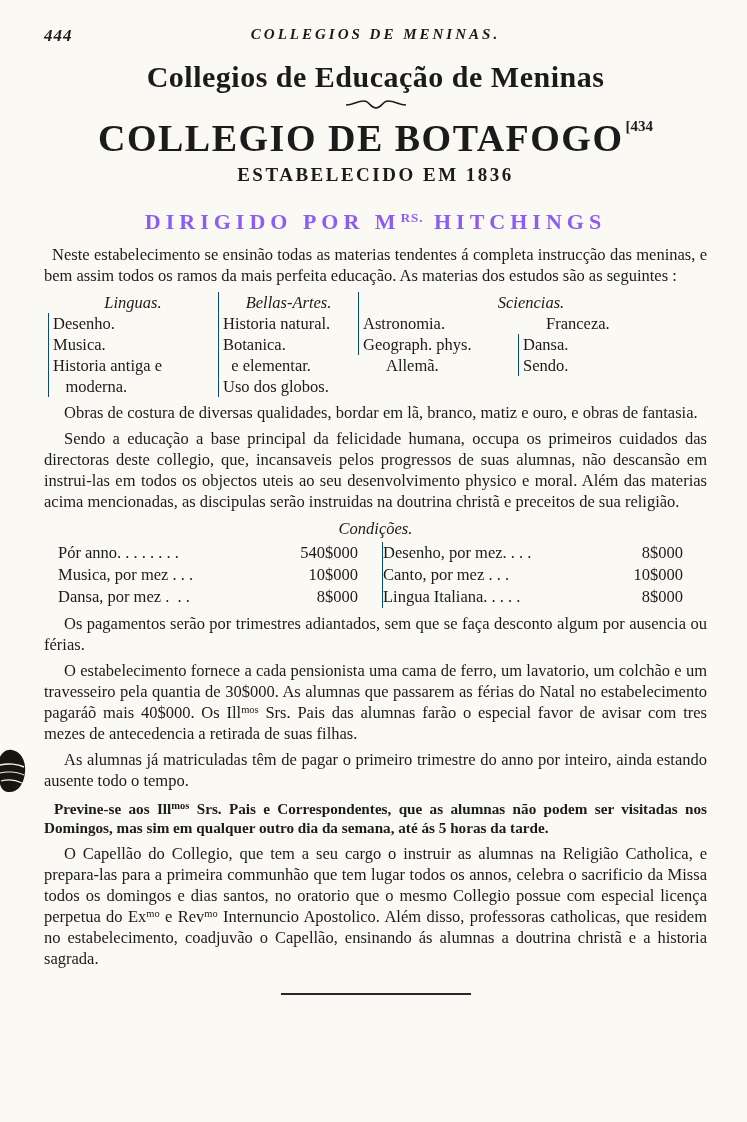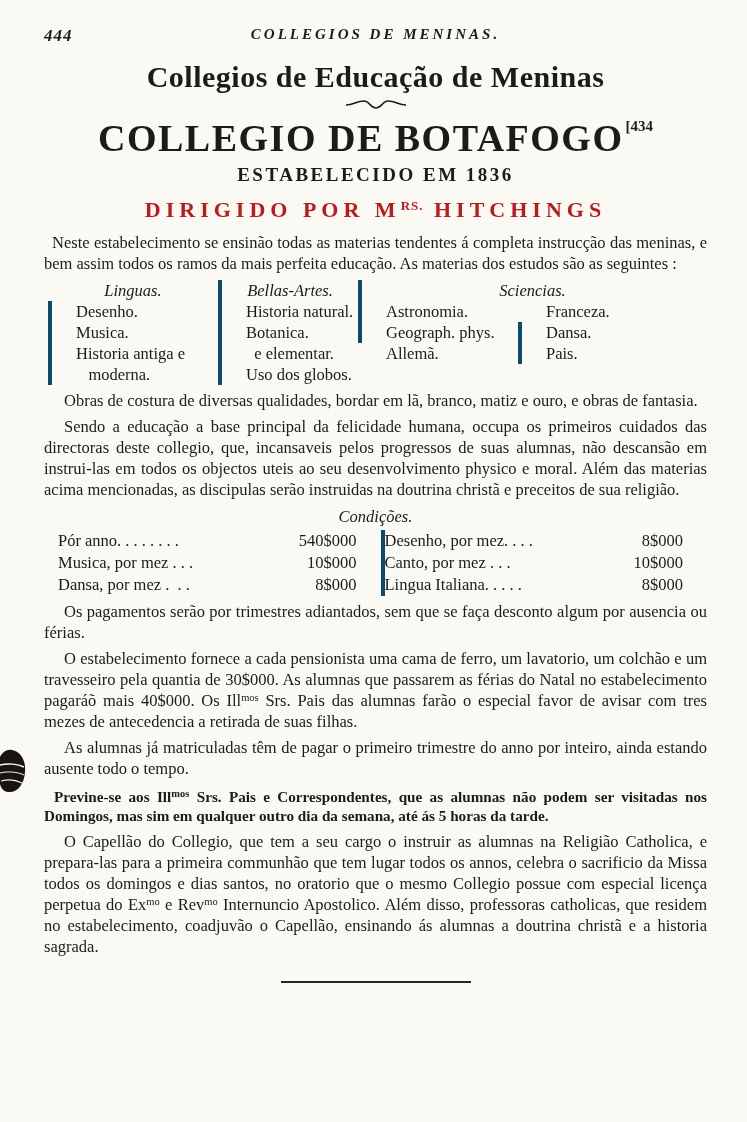--- a/index.html
+++ b/index.html
@@ -31,42 +31,42 @@
     font-size:38px; font-weight:bold; letter-spacing:1.5px; line-height:1.05;
     white-space:nowrap;
   }
   .college-ref { font-size:15px; font-weight:600; vertical-align:20px; letter-spacing:0; margin-left:2px; }
 
   .established {
     margin-top:5px; text-align:center;
     font-size:19px; font-weight:bold; letter-spacing:2.5px;
   }
   .directed {
-    margin-top:11px; text-align:center;
-    font-size:22px; font-weight:bold; letter-spacing:5px; color:#b91c1c;
+    margin-top:23px; text-align:center;
+    font-size:22px; font-weight:bold; letter-spacing:5px; color:#8b5cf6;
   }
   .sup-caps { font-size:13px; vertical-align:7px; letter-spacing:1px; }
   .sup { font-size:10.5px; vertical-align:5px; line-height:0; }
 
   .para {
     font-size:16.5px; line-height:21px; text-align:justify;
     margin-top:5px; text-indent:20px;
   }
   .para.intro { text-indent:8px; margin-top:9px; }
 
   .curriculum {
     display:grid;
     grid-template-columns:170px 140px 160px 185px;
     margin:6px 0 2px 4px;
     font-size:16.5px; line-height:21px;
   }
   .c-head { font-style:italic; text-align:center; }
   .c-head.c34 { grid-column:3 / 5; }
-  .bl { border-left:4px solid #0c4a6e; }
-  .cell { padding-left:24px; }
+  .bl { border-left:1px solid #0c4a6e; }
+  .cell { padding-left:4px; }
   .cell.c1 { padding-left:28px; }
 
   .cond-title { margin-top:7px; text-align:center; font-style:italic; font-size:16.5px; }
 
   .prices { display:flex; margin-top:3px; font-size:16.5px; line-height:22px; padding-left:14px; }
   .prices .half { flex:1; }
   .prices .half.right { padding-left:0; }
   .price-row { display:flex; }
   .p-label { white-space:pre; }
   .p-value { margin-left:auto; padding-right:24px; white-space:nowrap; }
@@ -118,21 +118,21 @@
     <div class="cell c1">Franceza.</div>
     <div class="cell bl">Musica.</div>
     <div class="cell bl">Botanica.</div>
     <div class="cell bl">Geograph. phys.</div>
 
     <div class="cell bl">Dansa.</div>
     <div class="cell bl">Historia antiga e</div>
     <div class="cell bl">&nbsp;&nbsp;e elementar.</div>
 
     <div class="cell c1">Allemã.</div>
-    <div class="cell bl">Pais.</div>
+    <div class="cell bl">Sendo.</div>
     <div class="cell bl">&nbsp;&nbsp;&nbsp;moderna.</div>
     <div class="cell bl">Uso dos globos.</div>
   </div>
 
   <p class="para">Obras de costura de diversas qualidades, bordar em lã, branco, matiz e ouro, e obras de fantasia.</p>
 
   <p class="para">Sendo a educação a base principal da felicidade humana, occupa os primeiros cuidados das directoras deste collegio, que, incansaveis pelos progressos de suas alumnas, não descansão em instrui-las em todos os objectos uteis ao seu desenvolvimento physico e moral. Além das materias acima mencionadas, as discipulas serão instruidas na doutrina christã e preceitos de sua religião.</p>
 
   <div class="cond-title">Condições.</div>
 

